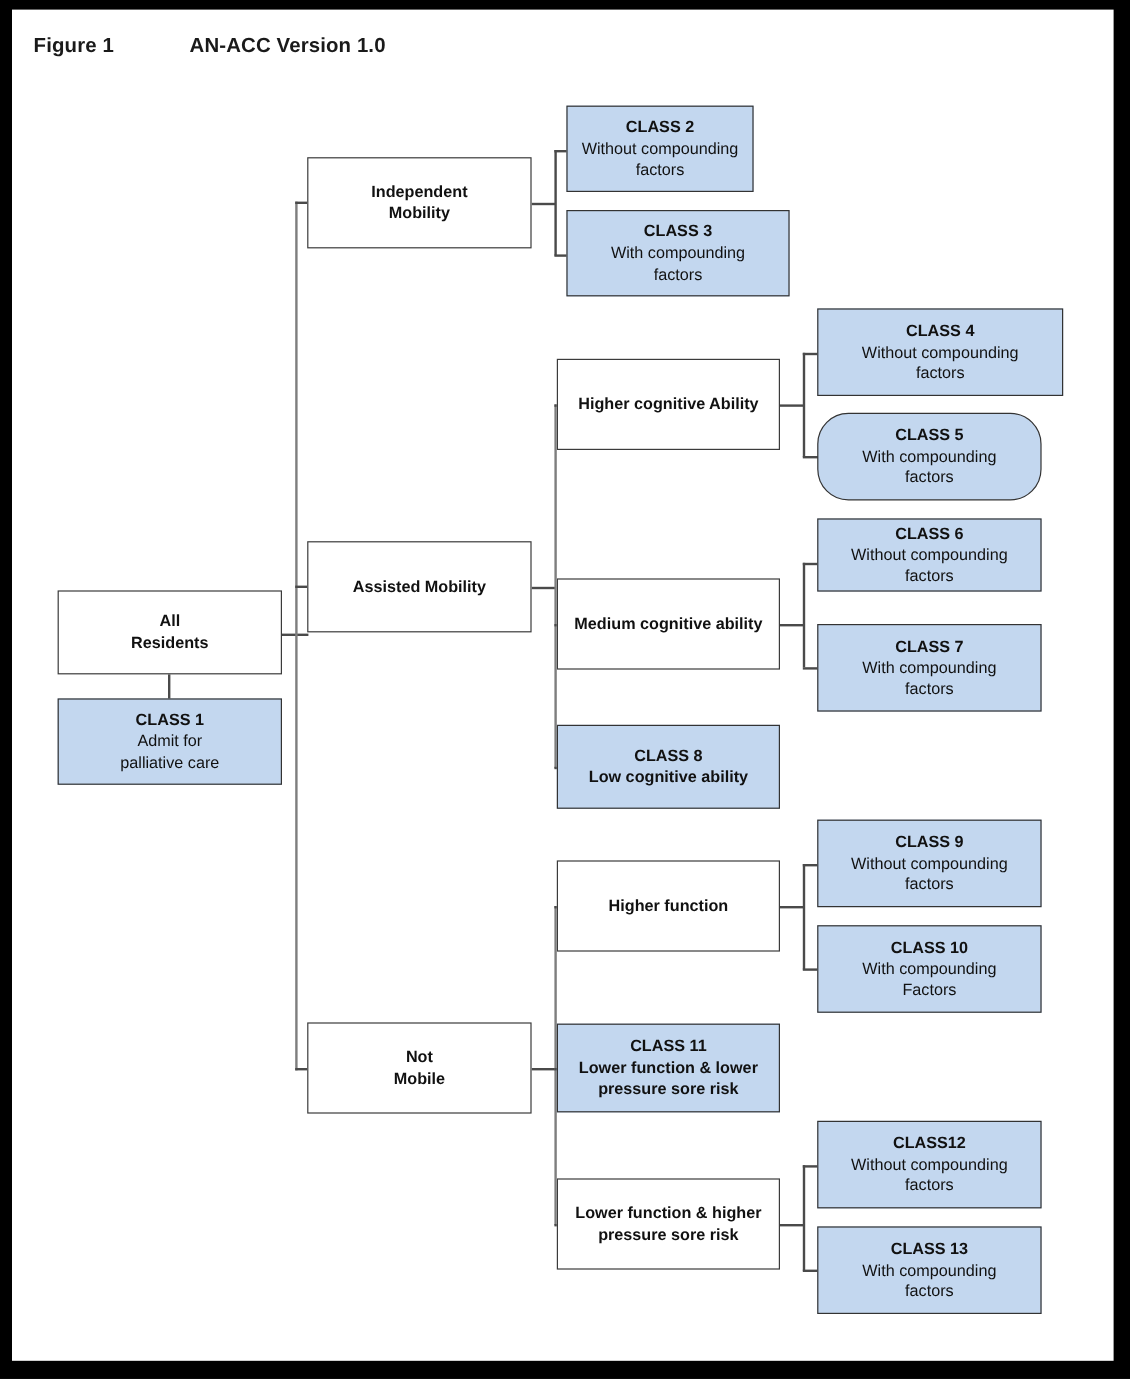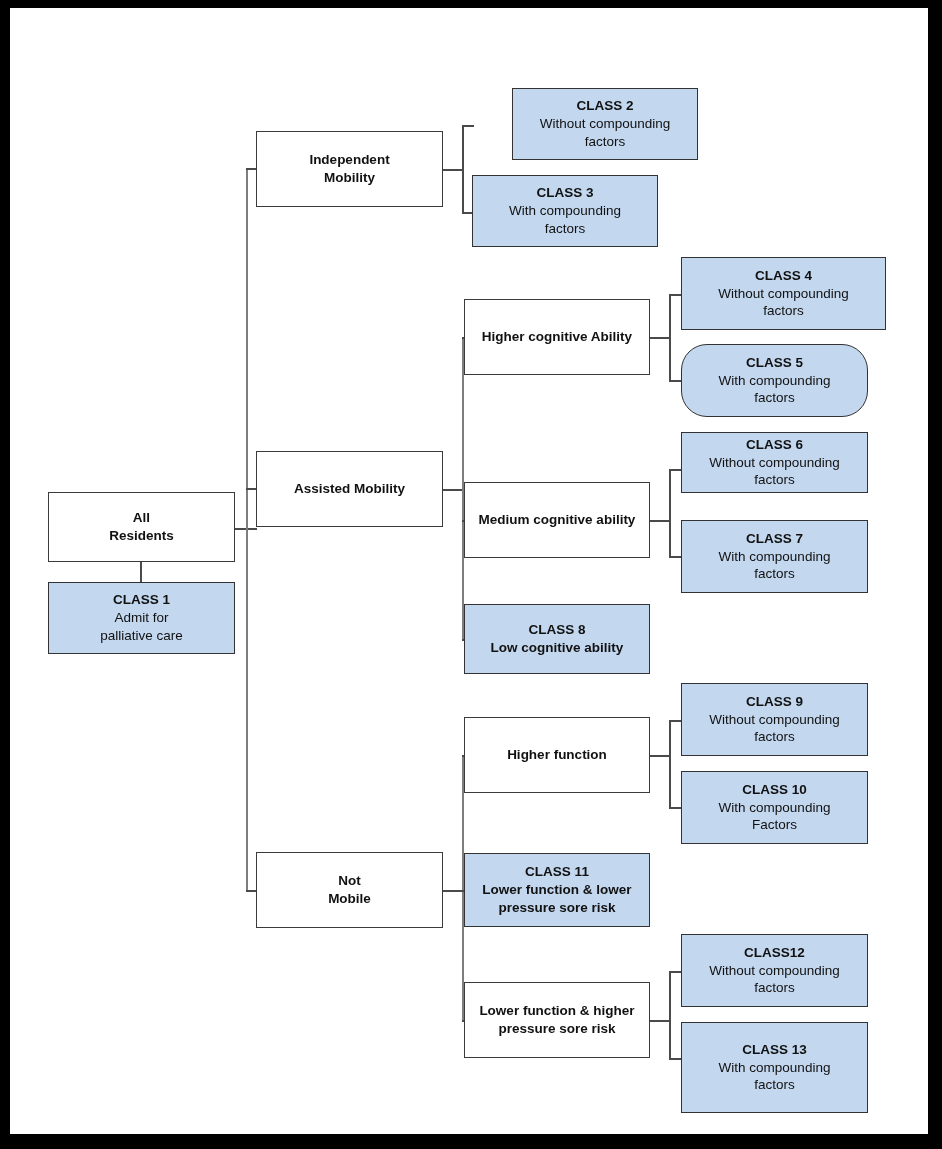--- a/index.html
+++ b/index.html
@@ -50,20 +50,23 @@
   .ln.v{width:1.6px;}
   .ln.h{height:1.6px;}
   .ln.grey{background:#7e7e7e;}
 </style>
 </head>
 <body>
 
 <div id="frame">
   <div id="canvas">
 
+    <div class="fig-title">
+      <span class="t-label">Figure 1</span><span>AN-ACC Version 1.0</span>
+    </div>
 
     <div class="ln h" style="left:225px;top:520px;width:22px;"></div>
 
     <div class="ln v grey" style="left:236px;top:160px;height:724px;"></div>
 
     <div class="ln h" style="left:236px;top:160px;width:10px;"></div>
 
     <div class="ln h" style="left:236px;top:480px;width:10px;"></div>
 
     <div class="ln h" style="left:236px;top:882px;width:10px;"></div>
@@ -175,21 +178,21 @@
       </div>
     </div>
 
     <div class="node" style="left:454px;top:974px;width:186px;height:76px;">
       <div class="inner">
         <div class="bold-line">Lower function &amp; higher</div>
         <div class="bold-line">pressure sore risk</div>
       </div>
     </div>
 
-    <div class="node blue" style="left:462px;top:80px;width:186px;height:72px;margin-left:40px;">
+    <div class="node blue" style="left:462px;top:80px;width:156px;height:72px;">
       <div class="inner">
         <div class="ttl">CLASS 2</div>
         <div class="sub">Without compounding</div>
         <div class="sub">factors</div>
       </div>
     </div>
 
     <div class="node blue" style="left:462px;top:167px;width:186px;height:72px;">
       <div class="inner">
         <div class="ttl">CLASS 3</div>
@@ -247,21 +250,21 @@
     </div>
 
     <div class="node blue" style="left:671px;top:926px;width:187px;height:73px;">
       <div class="inner">
         <div class="ttl">CLASS12</div>
         <div class="sub">Without compounding</div>
         <div class="sub">factors</div>
       </div>
     </div>
 
-    <div class="node blue" style="left:671px;top:1014px;width:187px;height:91px;">
+    <div class="node blue" style="left:671px;top:1014px;width:187px;height:73px;">
       <div class="inner">
         <div class="ttl">CLASS 13</div>
         <div class="sub">With compounding</div>
         <div class="sub">factors</div>
       </div>
     </div>
 
   </div>
 </div>
 

